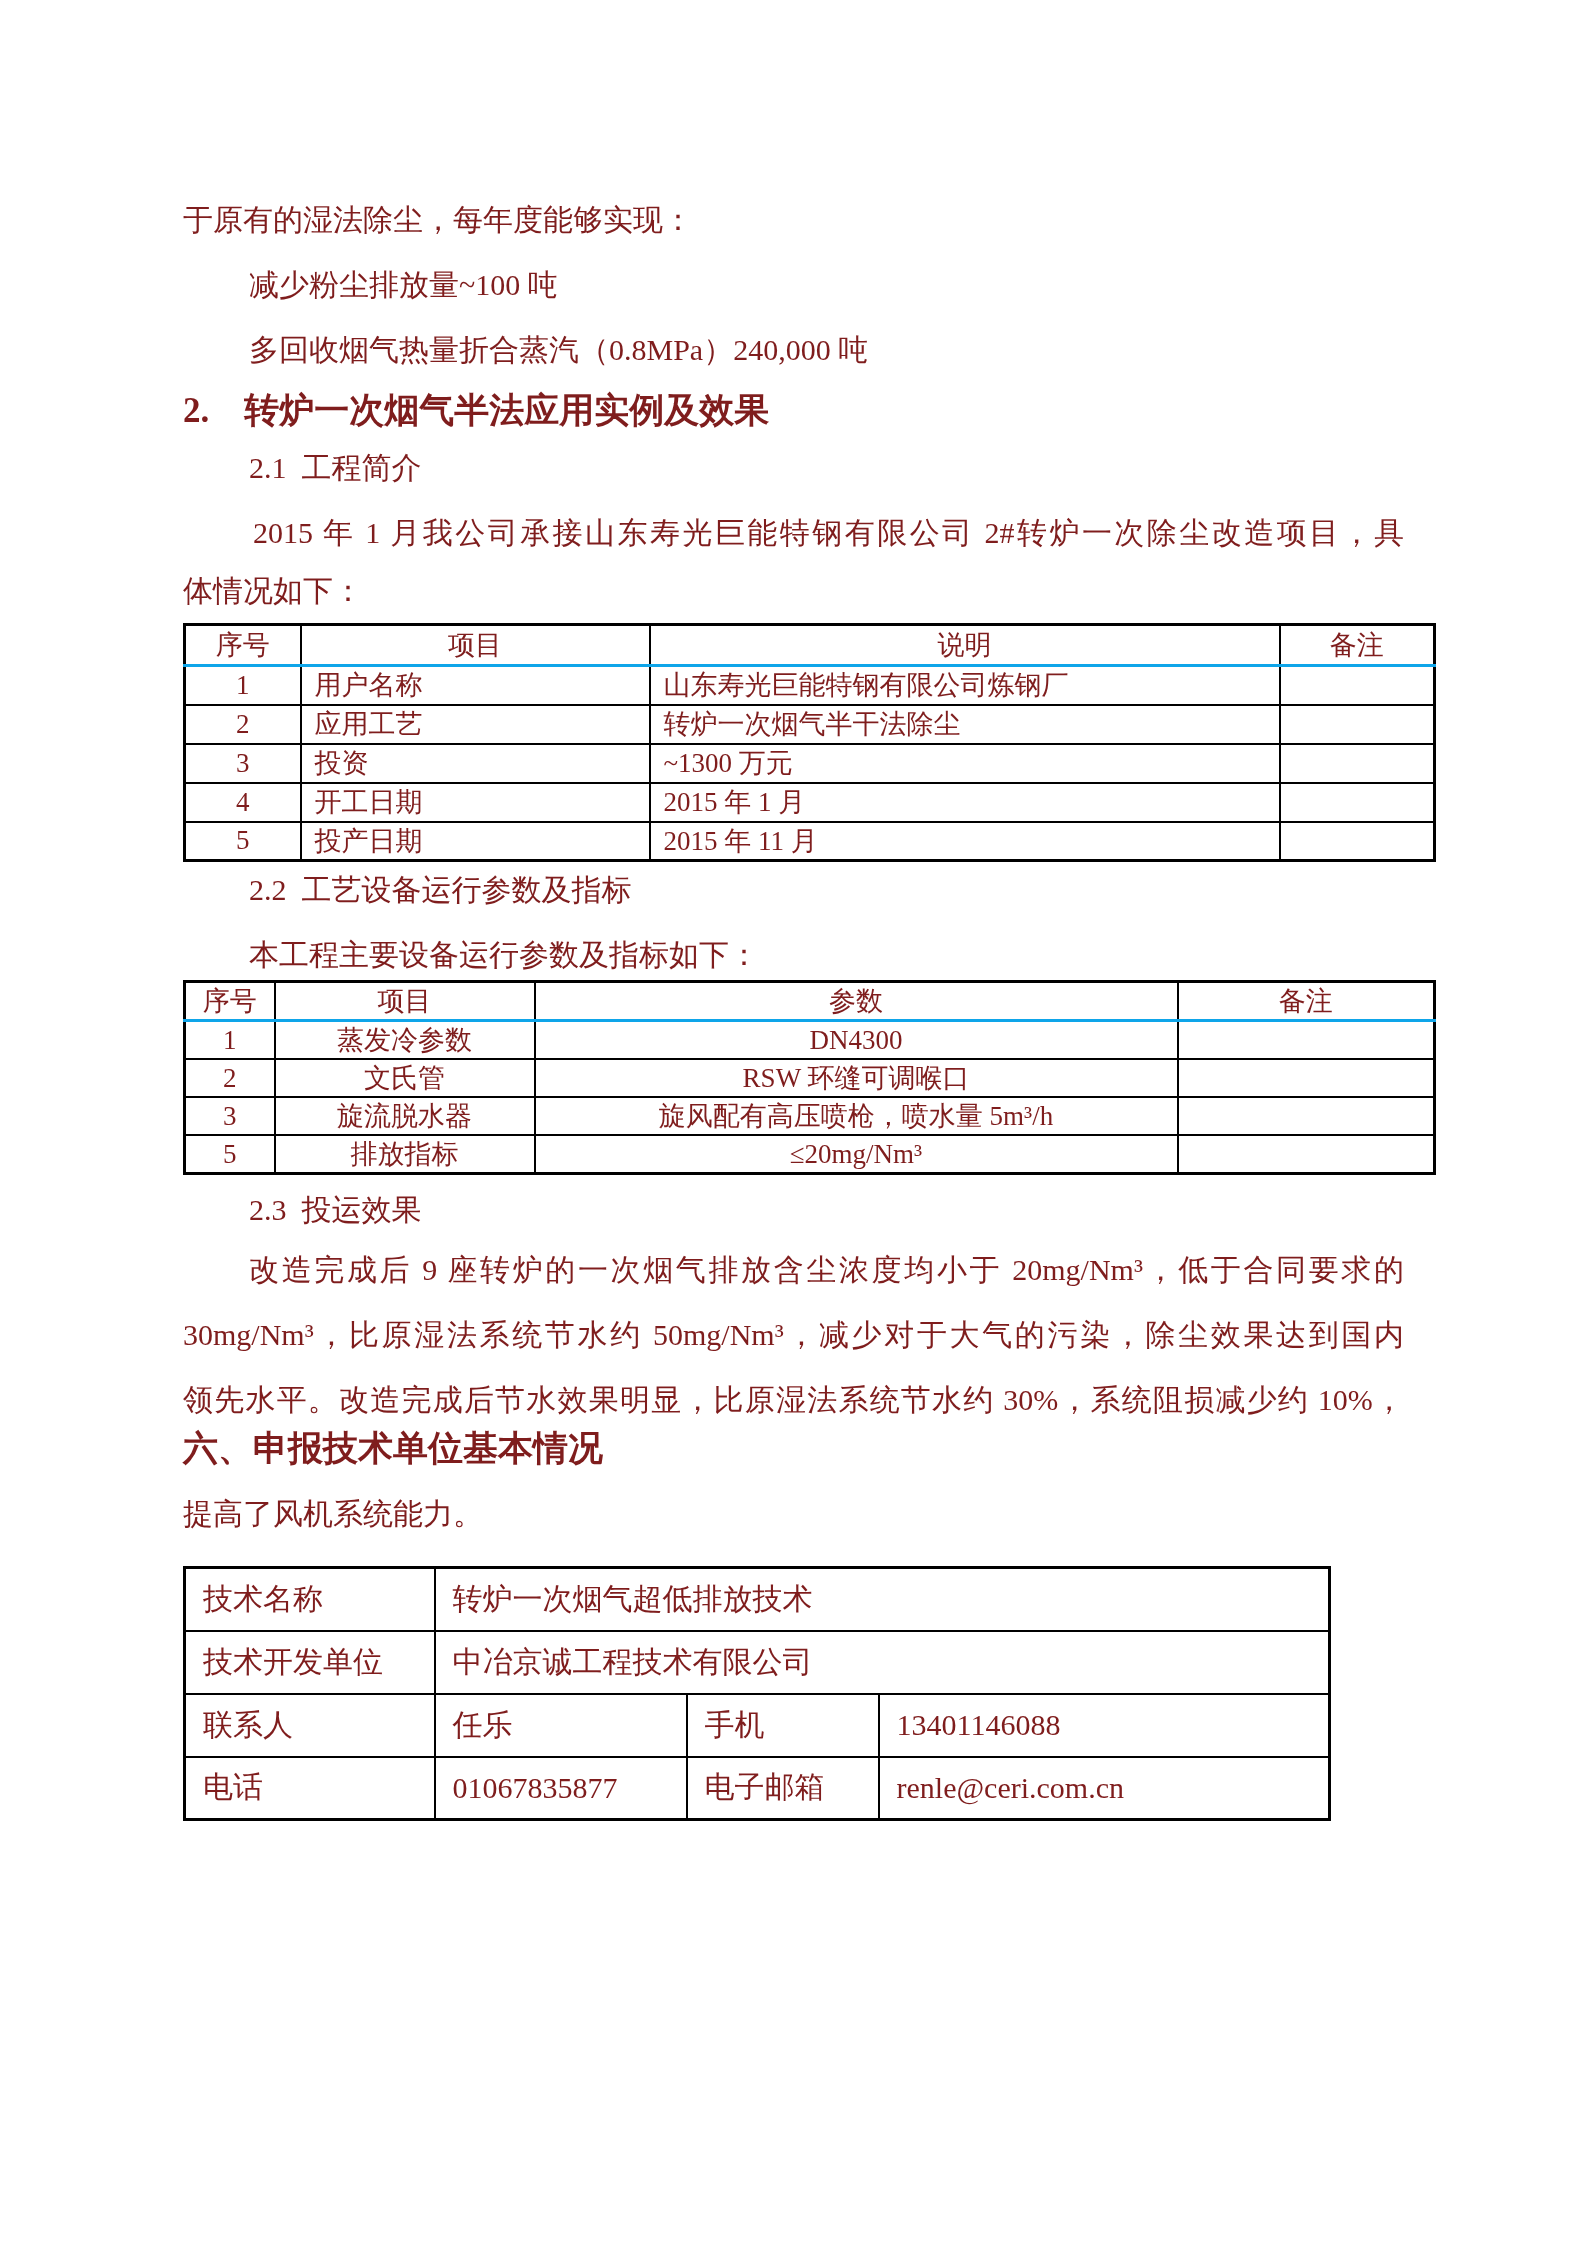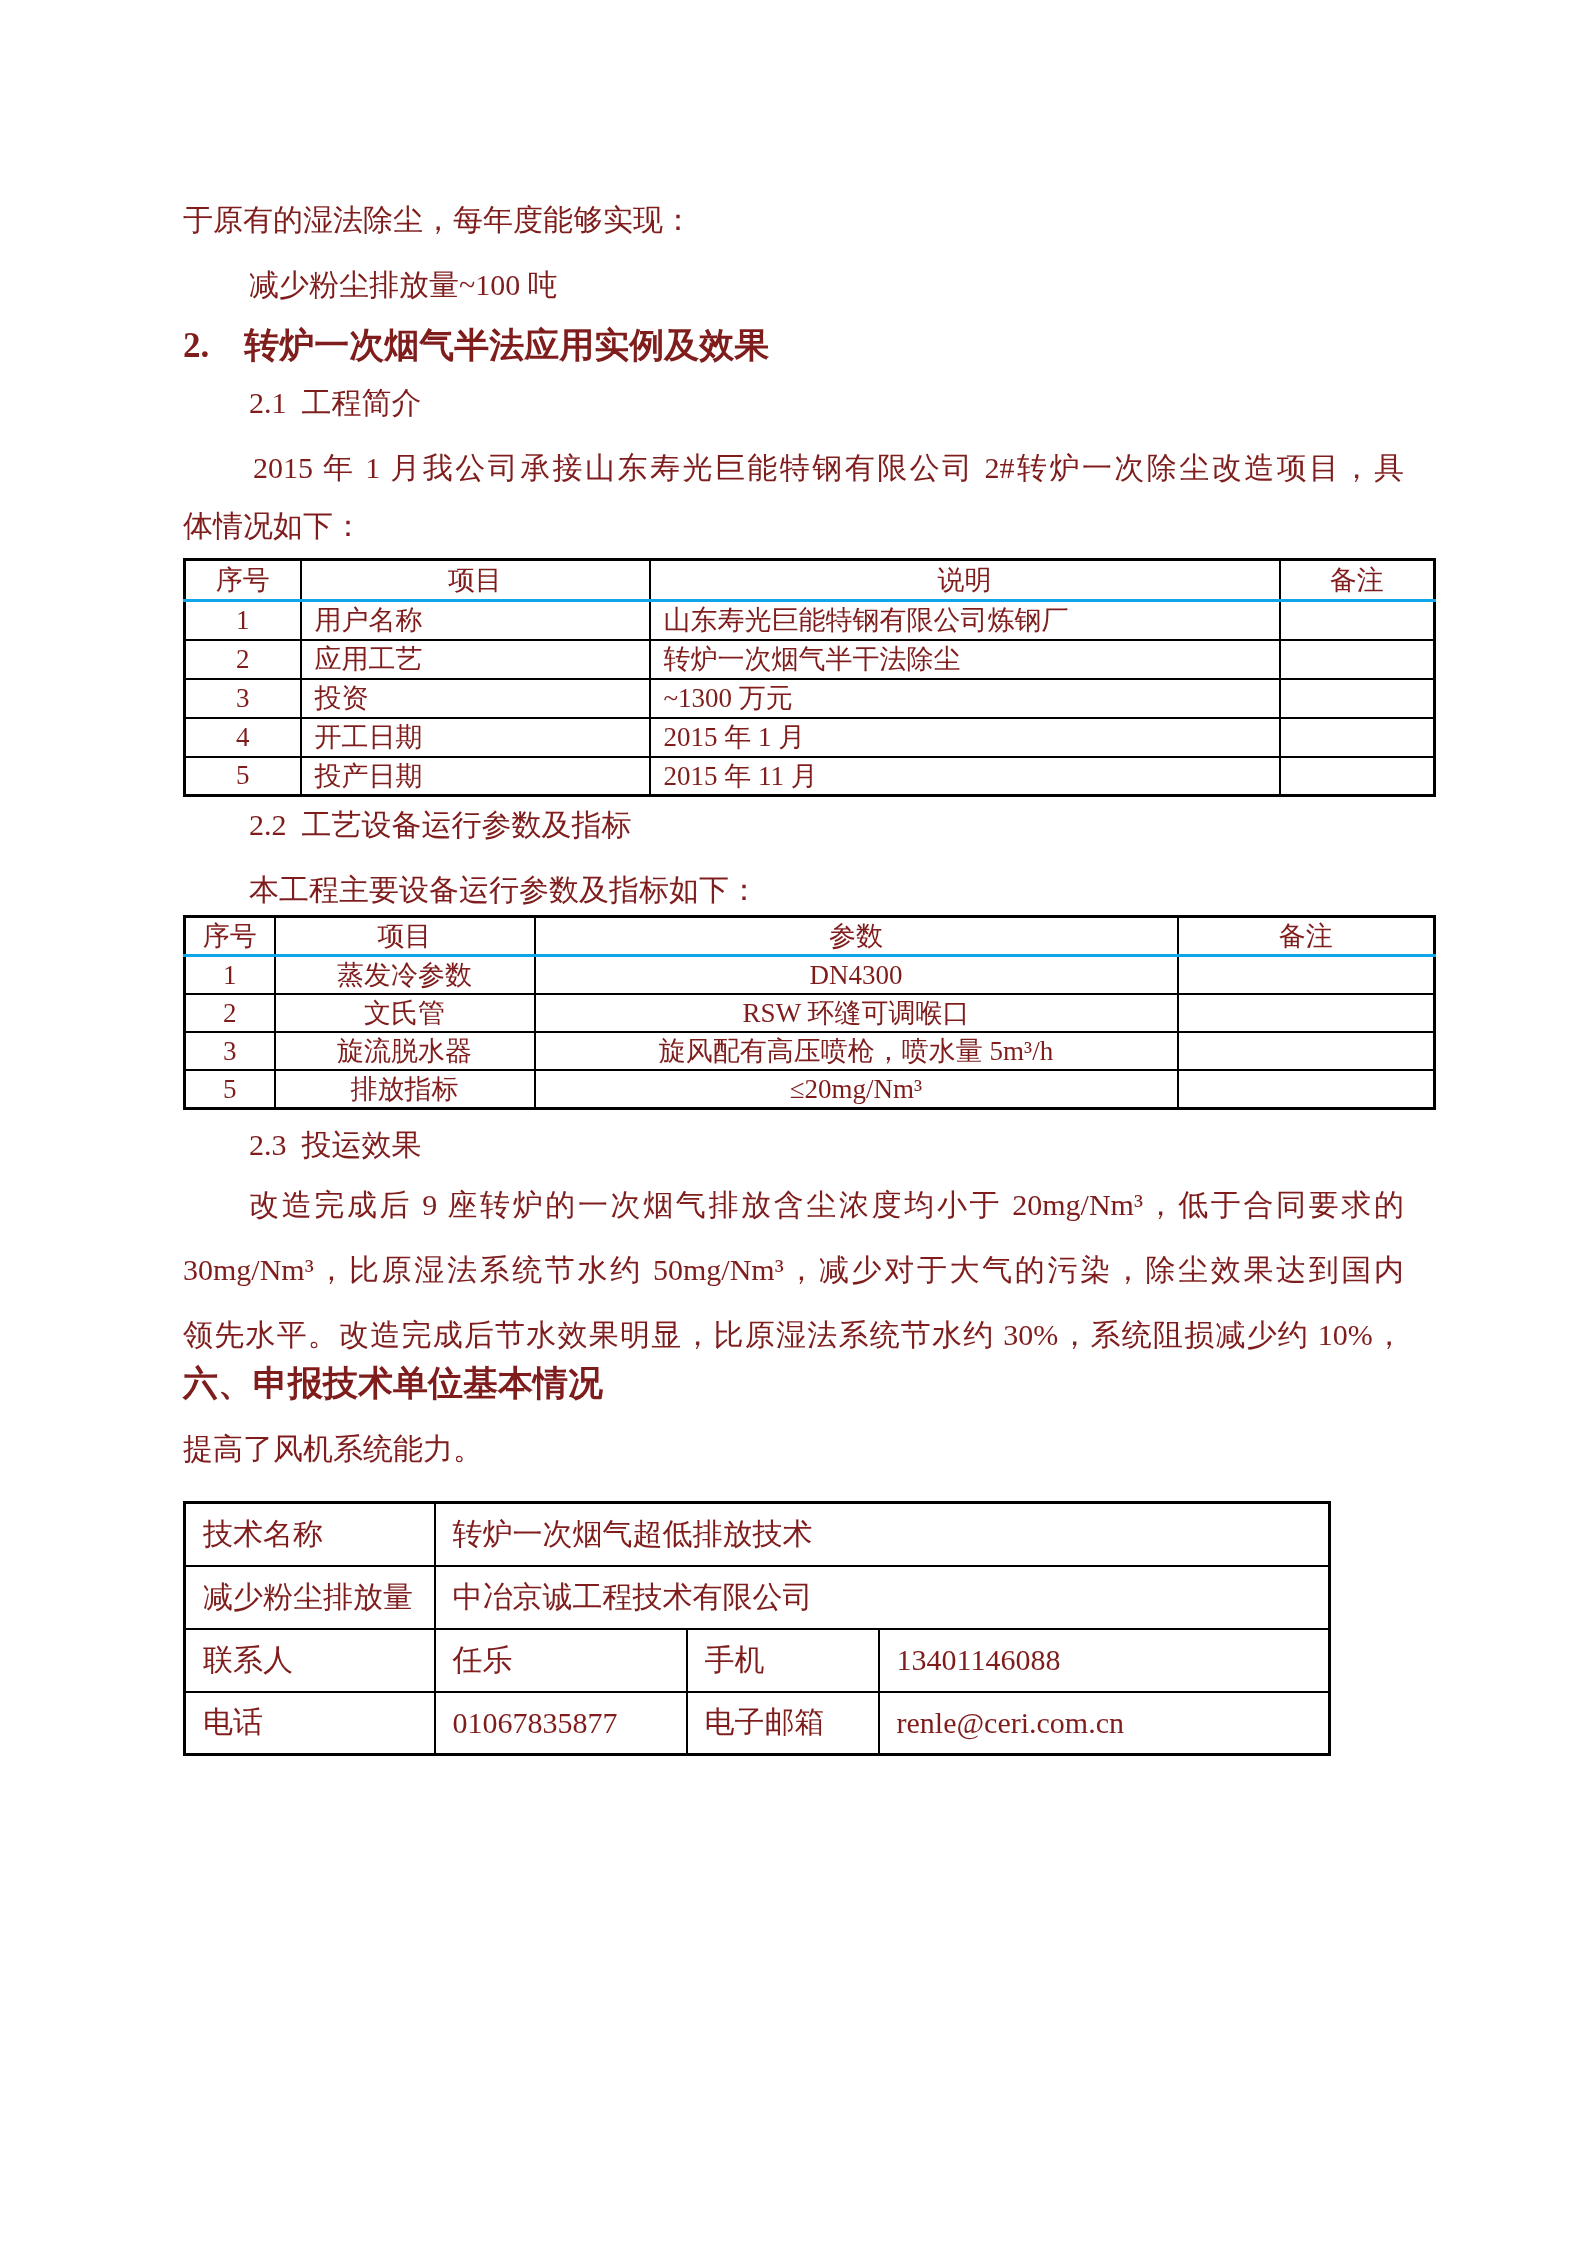--- a/index.html
+++ b/index.html
@@ -56,20 +56,21 @@
   .tbl-info td { padding:0 6px 0 17px; text-align:left; }
 </style>
 </head>
 <body>
 
 <div class="page">
   <div class="content">
 
     <div class="tline">于原有的湿法除尘，每年度能够实现：</div>
     <div class="tline indent2">减少粉尘排放量~100 吨</div>
+    <div class="tline indent2">多回收烟气热量折合蒸汽（0.8MPa）240,000 吨</div>
 
     <div class="tline h-big mt-m4">2.　转炉一次烟气半法应用实例及效果</div>
     <div class="tline indent2 mt-m8">2.1  工程简介</div>
 
     <div class="tline wrapline jfull indent2b">2015 年 1 月我公司承接山东寿光巨能特钢有限公司 2#转炉一次除尘改造项目，具</div>
     <div class="tline mt-m7">体情况如下：</div>
 
     <table class="tbl tbl-small">
       <colgroup>
           <col style="width:116px">
@@ -176,21 +177,21 @@
           <col style="width:252px">
           <col style="width:192px">
           <col style="width:451px">
         </colgroup>
       <tbody>
           <tr>
         <td>技术名称</td>
         <td colspan="3">转炉一次烟气超低排放技术</td>
       </tr>
       <tr>
-        <td>减少粉尘排放量</td>
+        <td>技术开发单位</td>
         <td colspan="3">中冶京诚工程技术有限公司</td>
       </tr>
       <tr>
         <td>联系人</td>
         <td>任乐</td>
         <td>手机</td>
         <td>13401146088</td>
       </tr>
       <tr>
         <td>电话</td>

